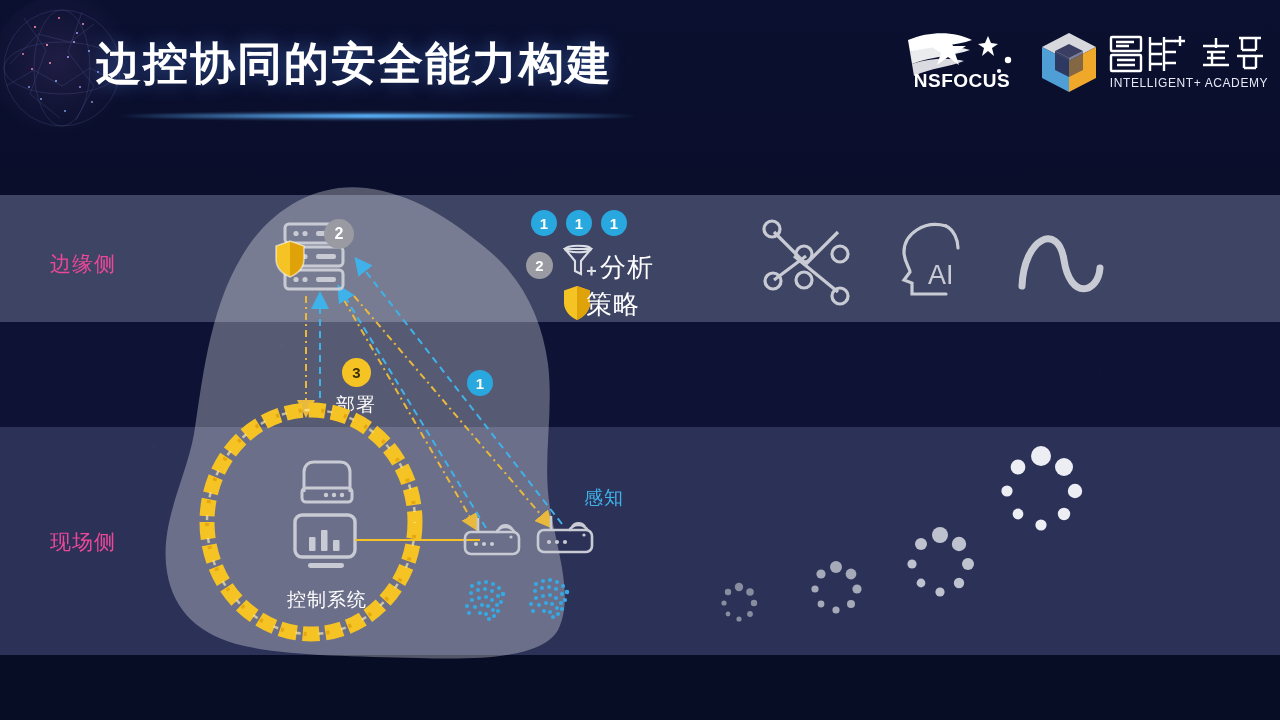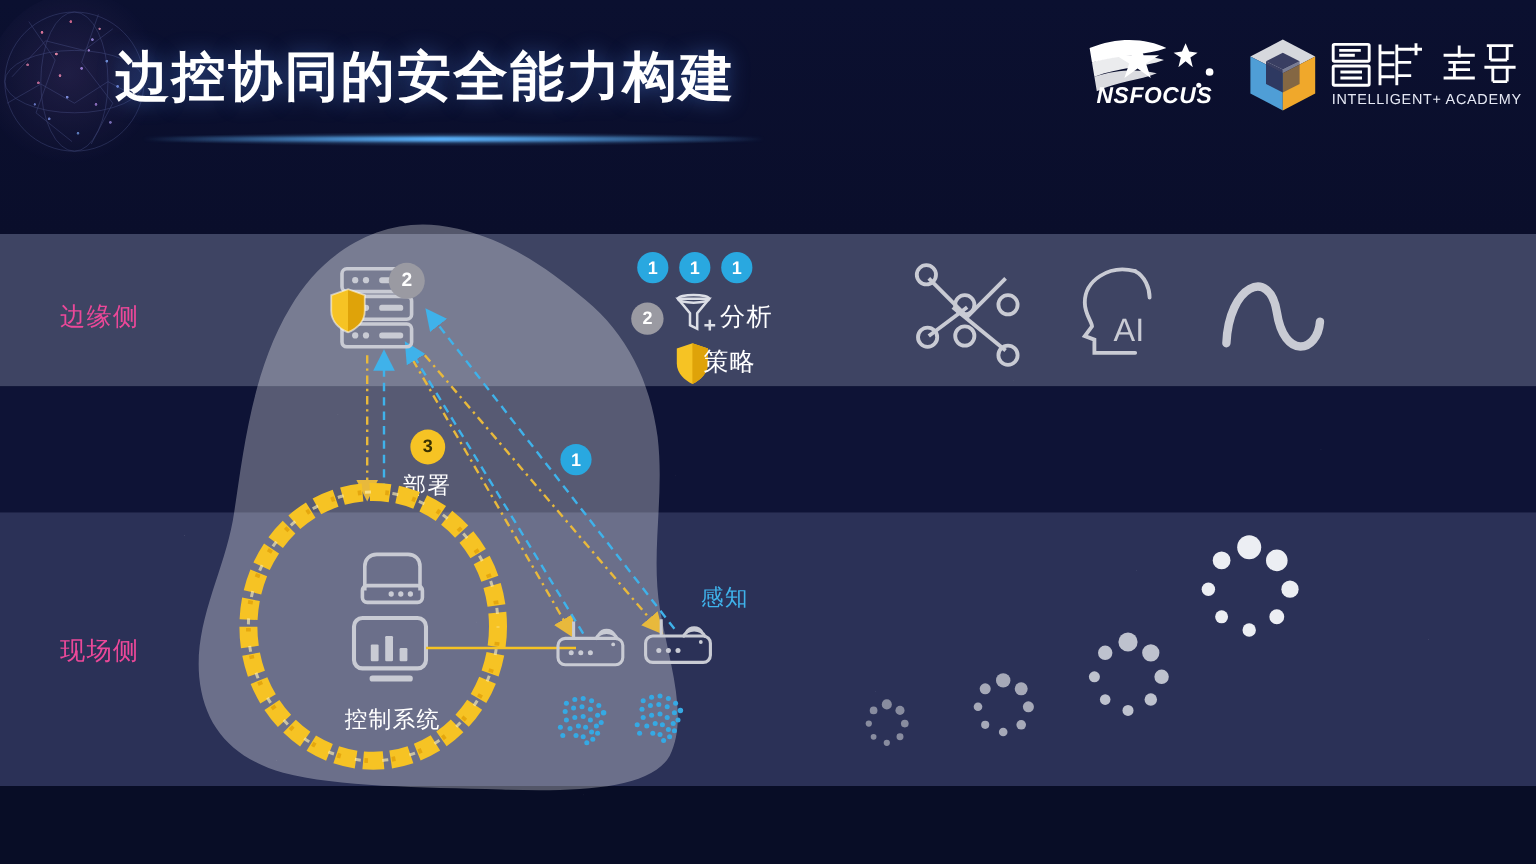--- a/index.html
+++ b/index.html
@@ -60,21 +60,21 @@
     letter-spacing:2px;text-shadow:0 0 18px rgba(90,150,255,.45);white-space:nowrap;}
   .title-glow{position:absolute;left:118px;top:114px;width:520px;height:4px;
     background:linear-gradient(90deg,rgba(60,140,230,0) 0%,rgba(90,180,255,.95) 48%,rgba(60,140,230,0) 100%);
     border-radius:2px;filter:blur(1px);}
   .title-glow2{position:absolute;left:118px;top:110px;width:520px;height:12px;
     background:radial-gradient(ellipse at 50% 50%, rgba(110,190,255,.45) 0%, rgba(30,70,160,0) 70%);}
 
   
   .logo-nsf{position:absolute;left:898px;top:26px;width:128px;height:72px;}
   .nsf-text{position:absolute;left:898px;top:70px;width:128px;text-align:center;color:#fff;
-    font-size:19px;font-weight:bold;letter-spacing:.5px;font-style:italic;}
+    font-size:19px;font-weight:bold;letter-spacing:.5px;}
   .logo-cube{position:absolute;left:1036px;top:30px;width:66px;height:66px;}
   .logo-zn{position:absolute;left:1108px;top:32px;width:160px;height:44px;}
   .logo-zn-sub{position:absolute;left:1106px;top:76px;width:166px;text-align:center;color:#e6e9f5;
     font-size:12px;letter-spacing:.6px;}
 
   
   .rock{position:absolute;left:150px;top:178px;width:470px;height:485px;opacity:.30;}
   .side-label{position:absolute;color:#ec4899;font-size:21px;letter-spacing:1px;}
   .label-edge{left:50px;top:250px;}
   .label-field{left:50px;top:528px;}
@@ -83,21 +83,21 @@
 
   .badge{position:absolute;border-radius:50%;display:flex;align-items:center;
     justify-content:center;color:#fff;font-size:15px;font-weight:bold;}
   .badge-blue{background:#29a8e0;}
   .badge-gray{background:#9a9aa2;}
   .badge-yellow{background:#f6c324;color:#3a3100;}
 
   .cap{position:absolute;color:#fff;font-size:19px;letter-spacing:1px;white-space:nowrap;}
   .cap-blue{color:#3fb2ea;margin-top:12px;}
 
-  .listtxt{position:absolute;color:#fff;font-size:21px;letter-spacing:1px;white-space:nowrap;}
+  .listtxt{position:absolute;color:#fff;font-size:26px;letter-spacing:1px;white-space:nowrap;}
 </style>
 </head>
 <body>
 
 <div id="slide">
 
   <div class="band band-dark-top"></div>
   <div class="band band-edge"></div>
   <div class="band band-mid"></div>
   <div class="band band-field"></div>

